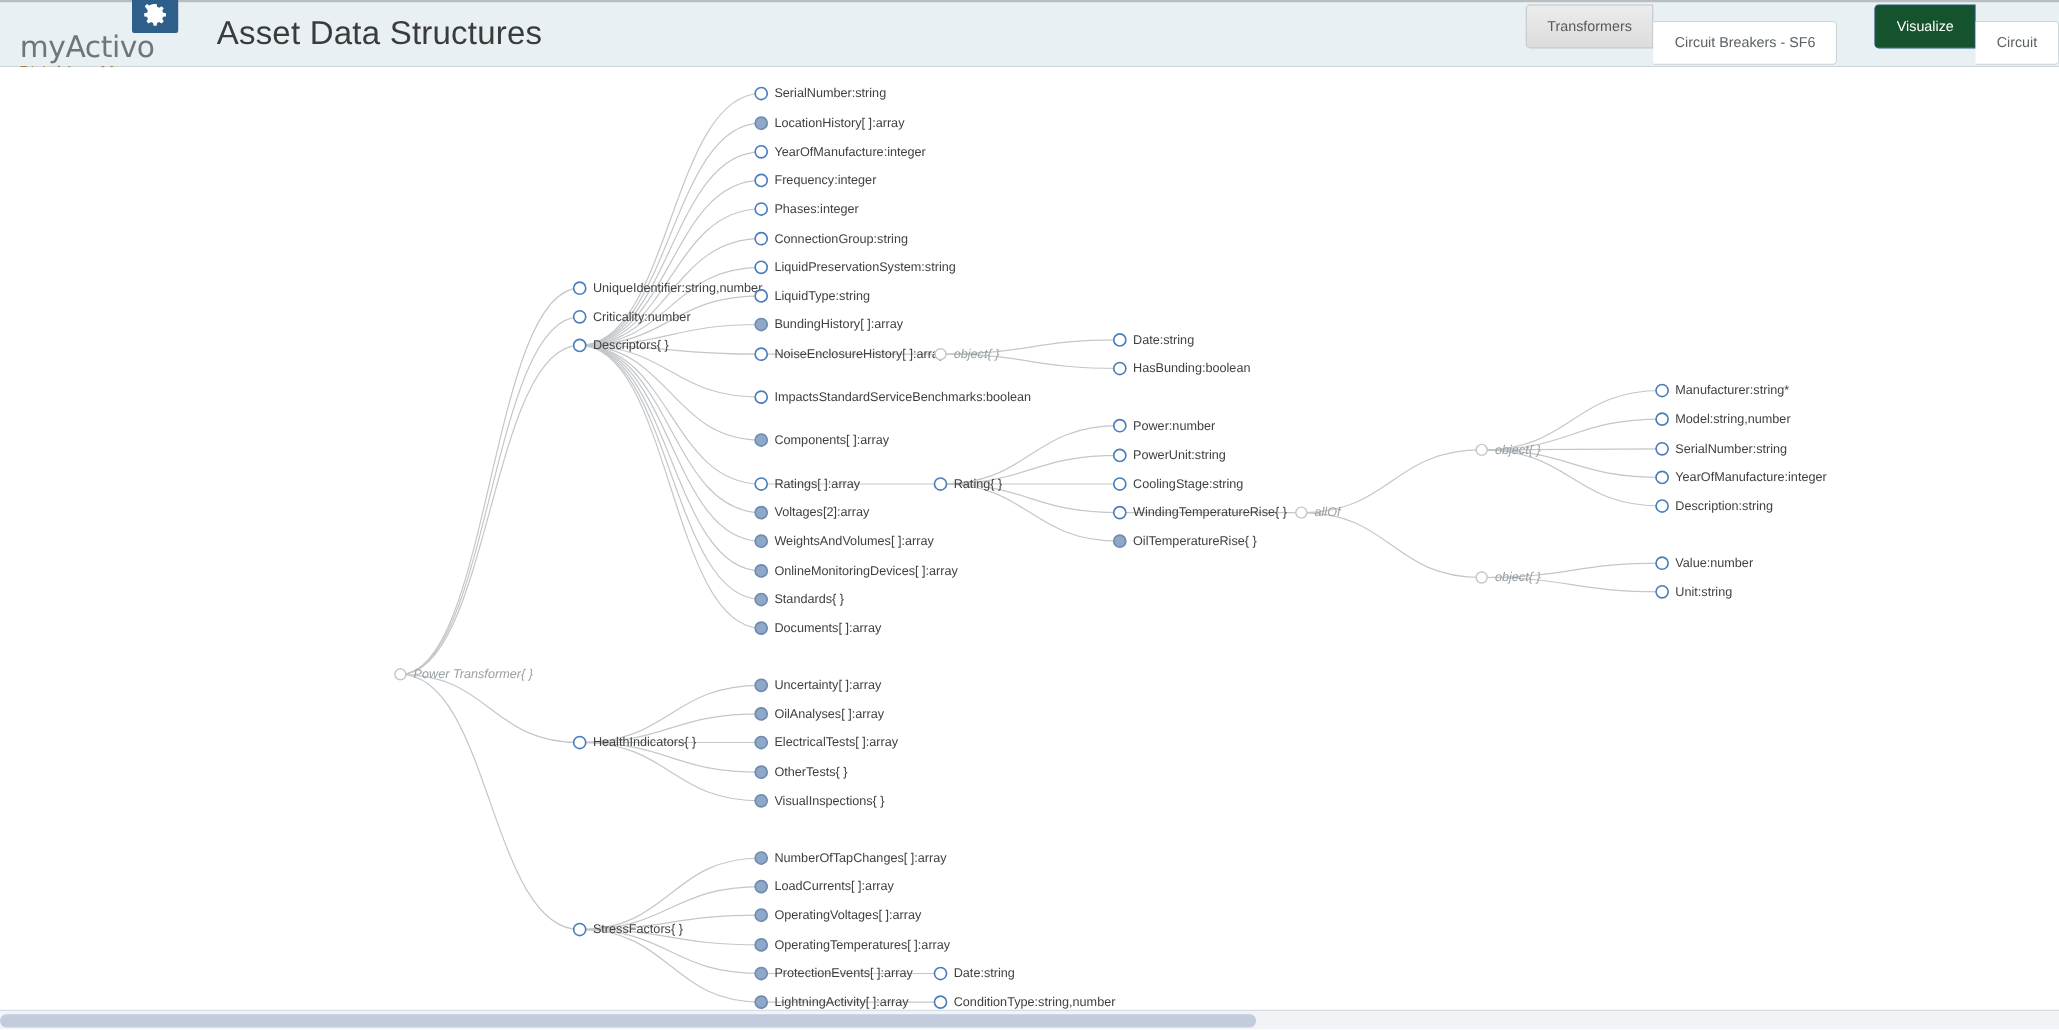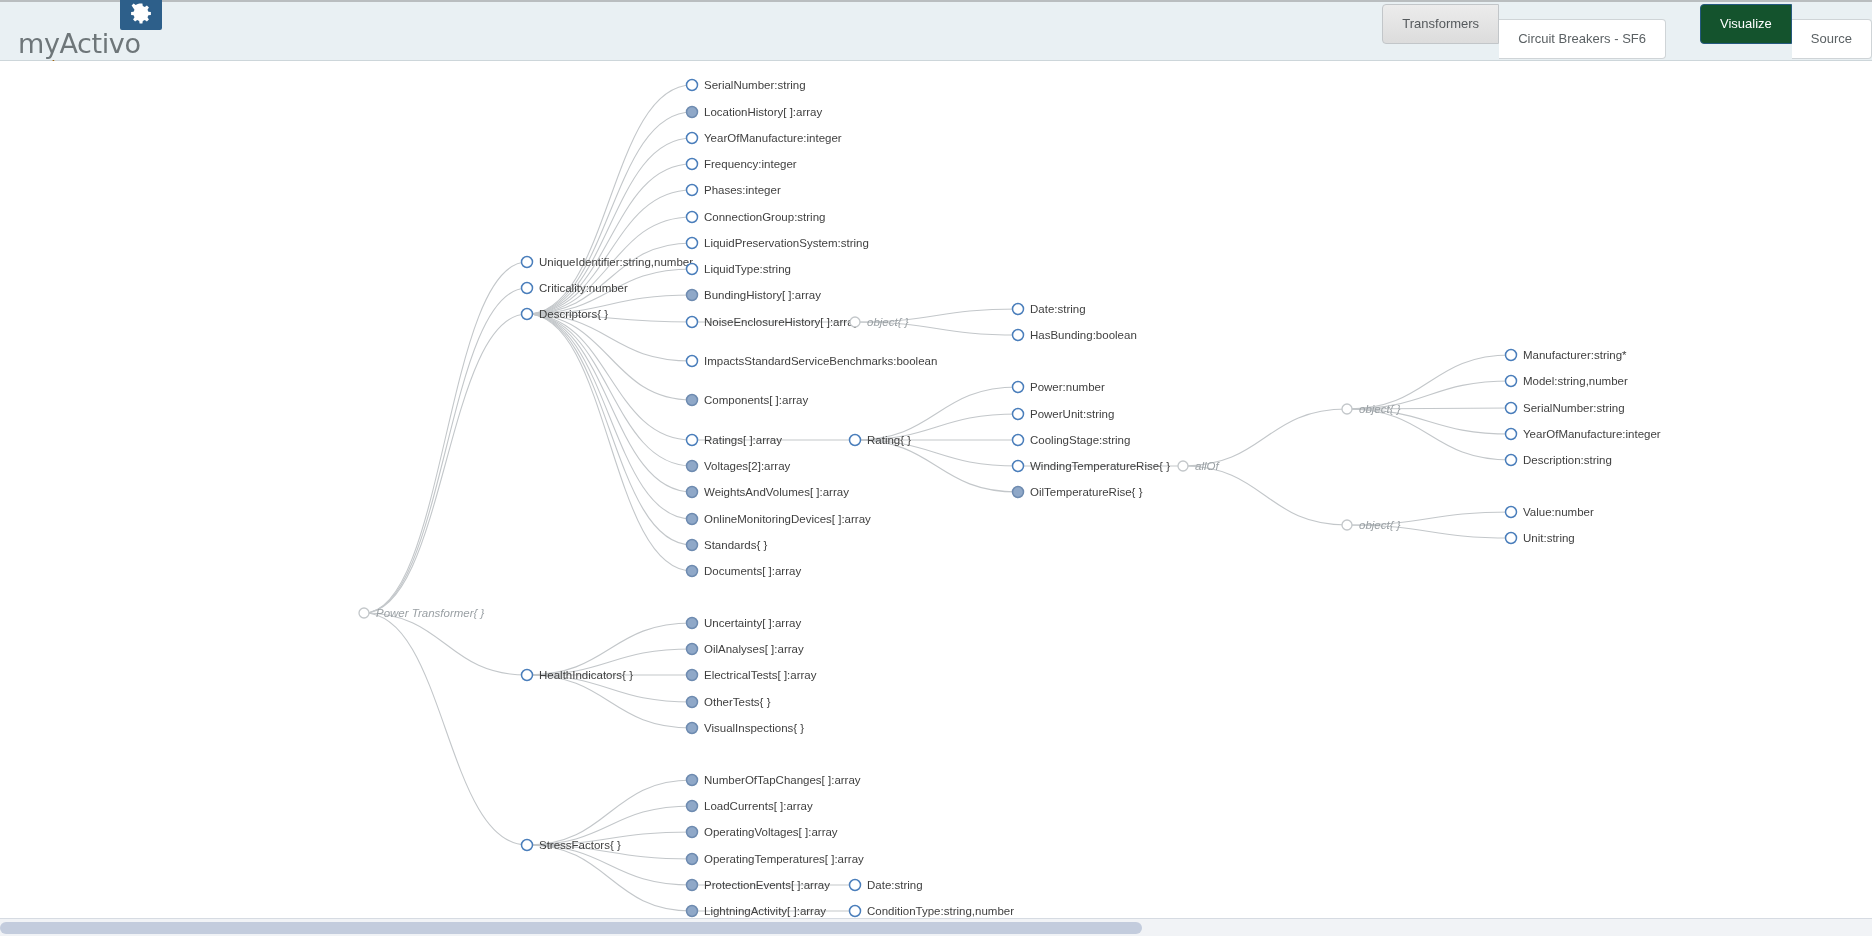--- a/index.html
+++ b/index.html
@@ -160,29 +160,30 @@
           <path fill="#ffffff" d="M12 7.6a4.4 4.4 0 1 0 0 8.8 4.4 4.4 0 0 0 0-8.8zm0 6.6a2.2 2.2 0 1 1 0-4.4 2.2 2.2 0 0 1 0 4.4z"></path>
           <path fill="#ffffff" d="M10.6 2.6h2.8l.4 2.5 2 .9 2.1-1.4 2 2-1.4 2.1.9 2 2.5.4v2.8l-2.5.4-.9 2 1.4 2.1-2 2-2.1-1.4-2 .9-.4 2.5h-2.8l-.4-2.5-2-.9-2.1 1.4-2-2 1.4-2.1-.9-2-2.5-.4v-2.8l2.5-.4.9-2L2.6 4.6l2-2 2.1 1.4 2-.9z"></path>
         </svg>
       </div>
       <div id="brand-text">
         <div id="brand-name">myActivo</div>
         <div id="brand-tag">Digital Asset Management</div>
       </div>
     </div>
 
+    <div id="page-title">Asset Data Structures</div>
 
     <div id="header-actions">
       <div class="btn-group">
         <button class="btn active-gray">Transformers</button>
         <button class="btn">Circuit Breakers - SF6</button>
       </div>
       <div class="btn-group">
         <button class="btn active-blue">Visualize</button>
-        <button class="btn">Source</button>
+        <button class="btn">Circuit</button>
       </div>
     </div>
   </div>
 
   <div id="canvas">
     <svg id="tree-svg" width="1872" height="857">
       <g id="links-layer">
           <path class="link" d="M364,552C445.5,552 445.5,201 527,201"></path>
           <path class="link" d="M364,552C445.5,552 445.5,227 527,227"></path>
           <path class="link" d="M364,552C445.5,552 445.5,253 527,253"></path>

